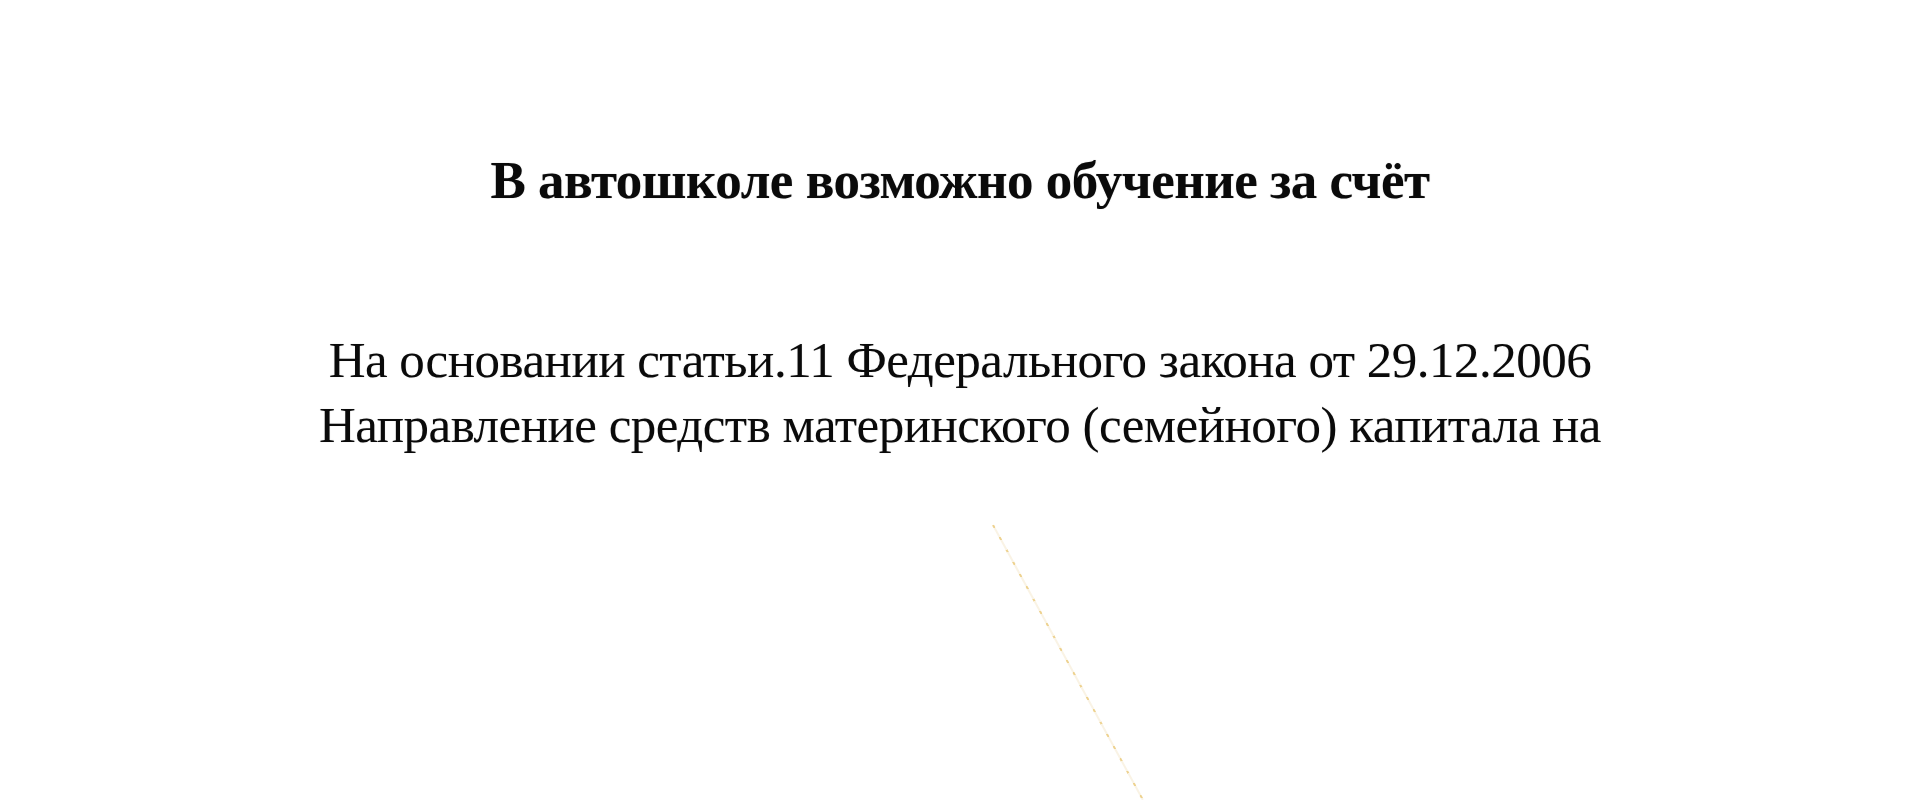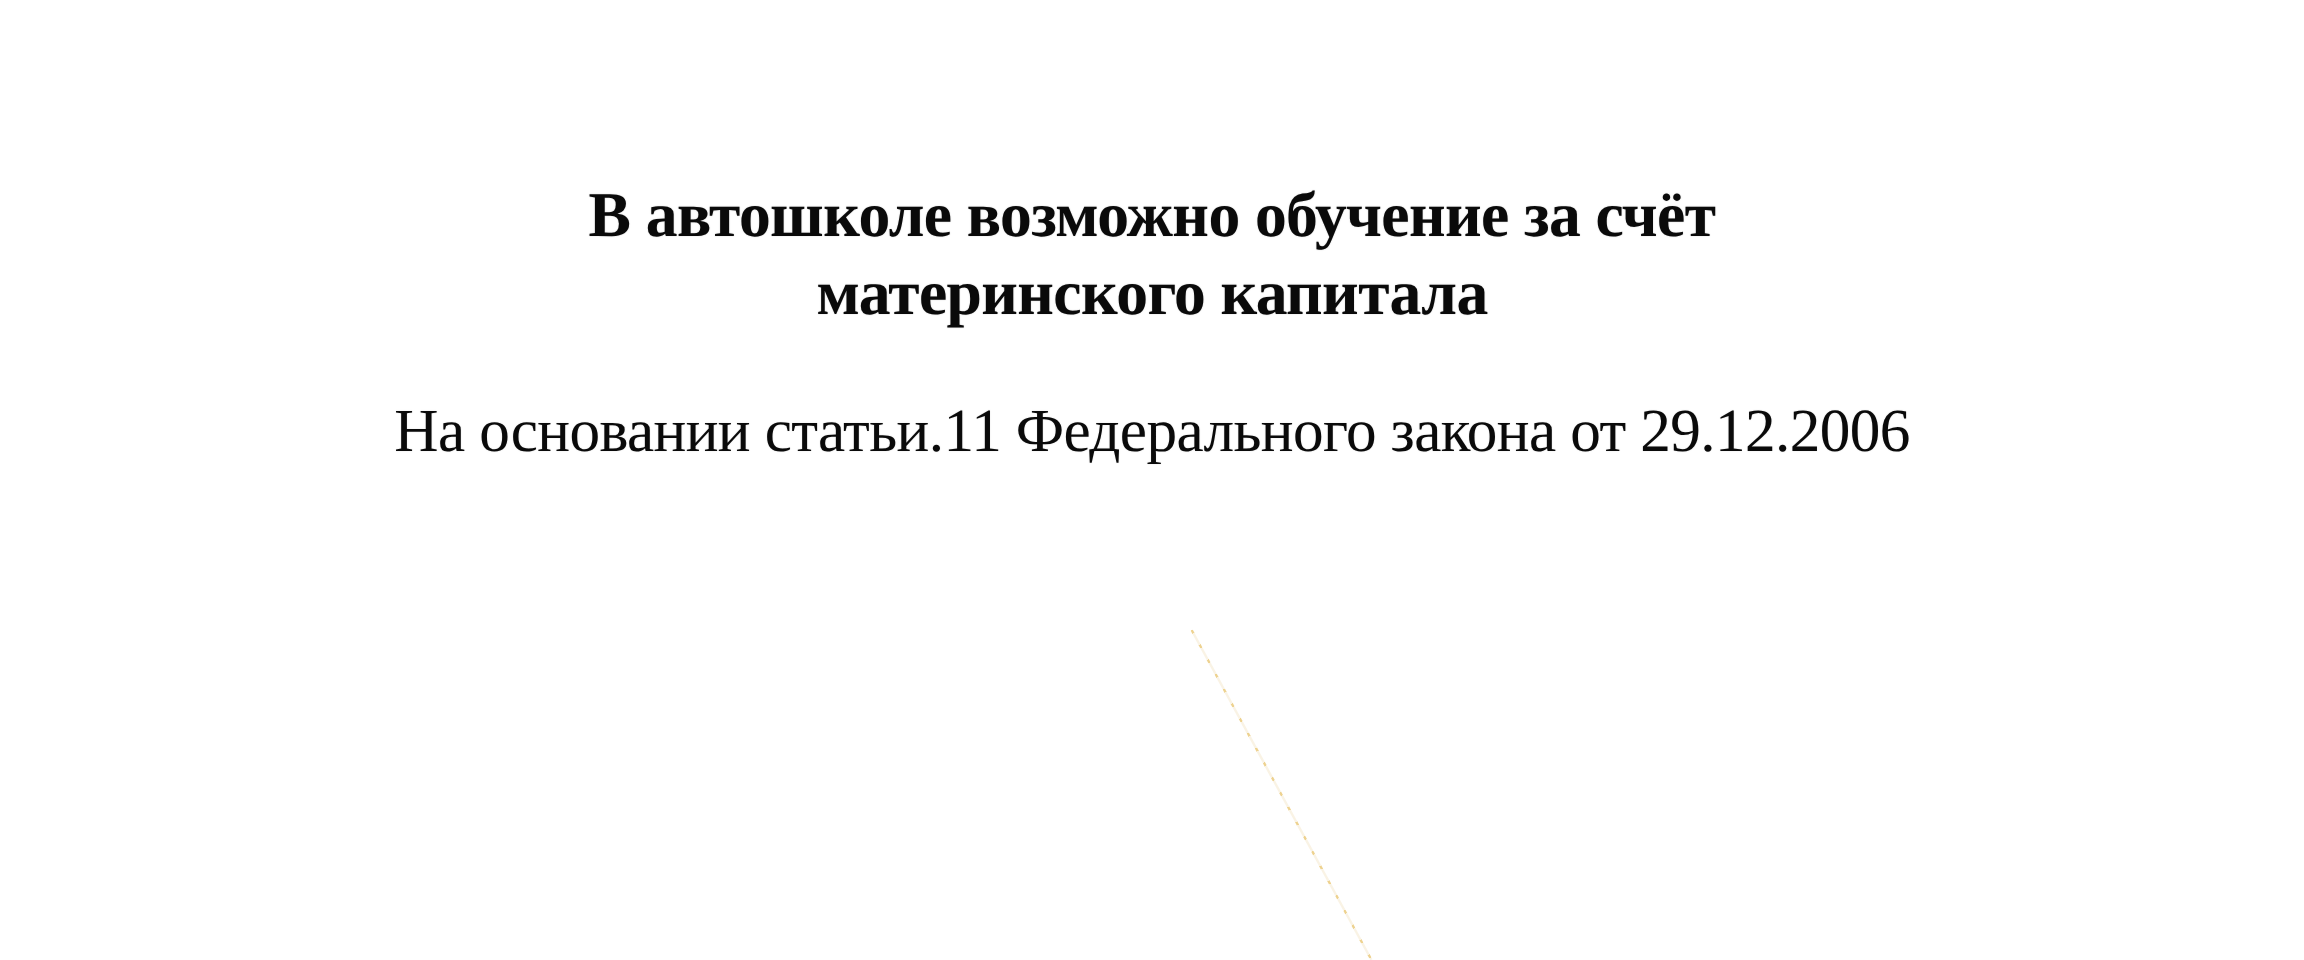--- a/index.html
+++ b/index.html
@@ -69,22 +69,22 @@
     pointer-events: none;
   }
 </style>
 </head>
 <body>
 
 <div class="page">
 
   <div class="title-block">
     <div class="title-line">В автошколе возможно обучение за счёт</div>
-    <div class="title-line">материнского капитала</div>
   </div>
 
   <div class="body-block">
     <div class="body-line">На основании статьи.11 Федерального закона от 29.12.2006</div>
+    <div class="body-line">Направление средств материнского (семейного) капитала на</div>
   </div>
 
   <div class="scan-artifact"></div>
 
 </div>
 
 </body></html>

